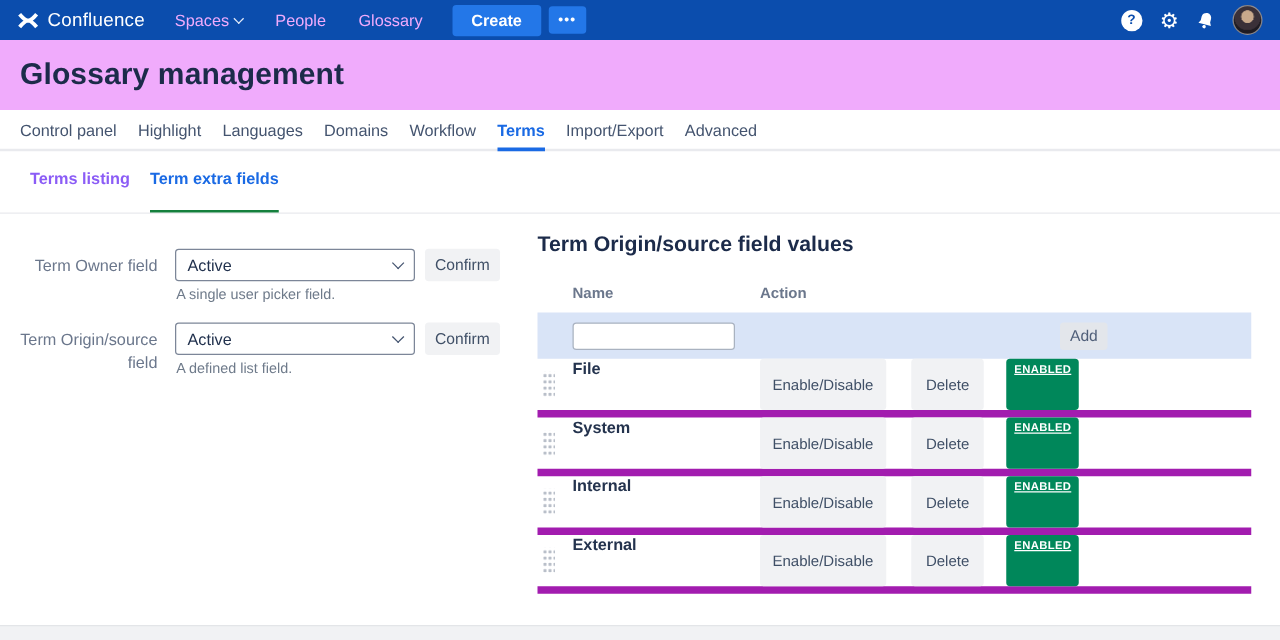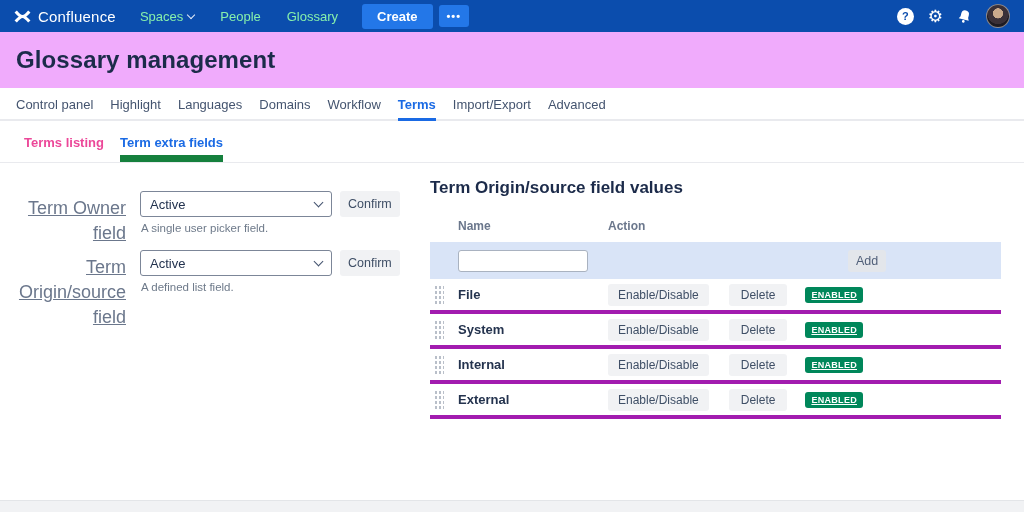--- a/index.html
+++ b/index.html
@@ -5,21 +5,21 @@
   * { margin:0; padding:0; box-sizing:border-box; }
   html,body { width:1024px; height:512px; overflow:hidden; background:#fff;
     font-family:"Liberation Sans", sans-serif; }
   body { position:relative; }
 
   
   .topbar { height:32px; background:#0B4DAD; display:flex; align-items:center; padding:0 14px; }
   .brand { display:flex; align-items:center; gap:7px; margin-right:24px; }
   .brand-name { color:#fff; font-size:15px; font-weight:500; letter-spacing:.2px; }
   .topnav { display:flex; align-items:center; gap:26px; margin-right:24px; }
-  .topnav .item { color:#86efac; font-size:13px; cursor:pointer; display:flex; align-items:center; gap:5px; }
+  .topnav .item { color:#f0abfc; font-size:13px; cursor:pointer; display:flex; align-items:center; gap:5px; }
   .chev { width:6px; height:6px; border-right:1.5px solid #E4ECFA; border-bottom:1.5px solid #E4ECFA;
     transform:rotate(45deg); margin-top:-3px; }
   .create-btn { background:#2377E8; color:#fff; font-weight:700; font-size:13px;
     padding:5px 15px; border:none; border-radius:3px; cursor:pointer; }
   .more-btn { background:#2377E8; color:#fff; border:none; border-radius:3px; padding:5px 8px;
     font-size:11px; letter-spacing:1px; margin-left:6px; cursor:pointer; font-weight:700; }
   .tb-spacer { flex:1; }
   .search-box { width:170px; height:22px; background:#093E8C; border:1px solid rgba(255,255,255,.28);
     border-radius:2px; display:flex; align-items:center; padding:0 7px; margin-right:16px; }
   .search-box input { flex:1; background:transparent; border:none; outline:none; color:#fff;
@@ -39,31 +39,31 @@
   .page-title { font-size:24px; font-weight:700; color:#1C2B4A; letter-spacing:.1px; }
 
   
   .tabs { display:flex; gap:17px; padding-left:16px; border-bottom:2px solid #E9EAEE;
     align-items:flex-end; height:33px; background:#fff; }
   .tab { font-size:13px; color:#44546F; padding-bottom:9px; cursor:pointer; margin-bottom:-2px; }
   .tab.active { color:#1A6AE4; font-weight:600; border-bottom:3px solid #1A6AE4; padding-bottom:6px; }
 
   
   .subtabs { display:flex; gap:16px; padding-left:24px; margin-top:14px; border-bottom:1px solid #E9EAEE; }
-  .subtab { font-size:13px; font-weight:700; color:#ec4899; padding-bottom:8px; cursor:pointer; }
-  .subtab.active { color:#1A6AE4; border-bottom:7px solid #15803d; padding-bottom:5px; }
+  .subtab { font-size:13px; font-weight:700; color:#8b5cf6; padding-bottom:8px; cursor:pointer; }
+  .subtab.active { color:#1A6AE4; border-bottom:2px solid #15803d; padding-bottom:18px; }
 
   
   .content { display:flex; padding-top:28px; }
   .left-col { width:430px; flex:0 0 430px; padding-left:16px; }
   .right-col { width:571px; flex:0 0 571px; }
 
   
   .form-row { display:flex; }
-  .form-label { width:110px; text-align:right; font-size:18px; color:#6B778C; padding-top:5px; line-height:1.4;text-decoration:underline; }
+  .form-label { width:110px; text-align:right; font-size:13px; color:#6B778C; padding-top:5px; line-height:1.4; }
   .field-group { margin-left:14px; }
   .select-row { display:flex; align-items:center; }
   .fake-select { width:192px; height:26px; border:1px solid #7C8698; border-radius:3px; background:#fff;
     display:flex; align-items:center; justify-content:space-between; padding:0 9px; cursor:pointer; }
   .fake-select .val { font-size:13px; color:#22324E; }
   .sel-chev { width:7px; height:7px; border-right:1.6px solid #42526E; border-bottom:1.6px solid #42526E;
     transform:rotate(45deg); margin-top:-4px; }
   .confirm-btn { margin-left:8px; height:26px; padding:0 8px; background:#F1F2F4; border:none;
     border-radius:3px; font-size:12.5px; color:#3F4F66; cursor:pointer; }
   .help-text { font-size:11.5px; color:#6E7A8A; margin:5px 0 16px 1px; }
@@ -72,21 +72,21 @@
   .panel-title { font-size:17px; font-weight:700; color:#1C2B4A; margin-top:-13px; }
   .vtable-header { display:flex; margin-top:14px; padding:7px 0 9px 0; font-size:12px;
     font-weight:600; color:#6B778C; }
   .col-handle { width:28px; flex:0 0 28px; display:flex; align-items:center; }
   .col-name { width:150px; flex:0 0 150px; }
   .add-row { display:flex; align-items:center; height:37px; background:#D9E4F7; }
   .add-row input { width:130px; height:22px; border:1px solid #A9B2C0; border-radius:3px;
     background:#fff; outline:none; padding:0 6px; font-size:13px; font-family:"Liberation Sans",sans-serif; }
   .add-btn { margin-left:240px; background:#E3E6EB; border:none; border-radius:3px;
     padding:4px 8px; font-size:12.5px; color:#505F79; cursor:pointer; }
-  .vrow { display:flex; align-items:center; height:35px; border-bottom:4px solid #a21caf; }
+  .vrow { display:flex; height:47px; border-bottom:6px solid #a21caf; }
   .grip { width:10px; height:21px; margin-left:4px; cursor:grab;
     background-image:radial-gradient(#B9BFC9 1px, rgba(0,0,0,0) 1.2px);
     background-size:4px 5px; background-position:0 1px; }
   .row-name { font-size:13px; font-weight:700; color:#24334E; }
   .gray-btn { padding:4px 8px; font-size:12px; color:#3F4F66; background:#F1F2F4; border:none;
     border-radius:3px; cursor:pointer; }
   .btn-ed { margin-right:20px; padding:4px 10px; }
   .btn-del { margin-right:18px; padding:4px 12px; }
   .badge { background:#00875A; color:#fff; font-size:9px; font-weight:700; padding:3px 6px;
     border-radius:3px; letter-spacing:.3px;text-decoration:underline; }

